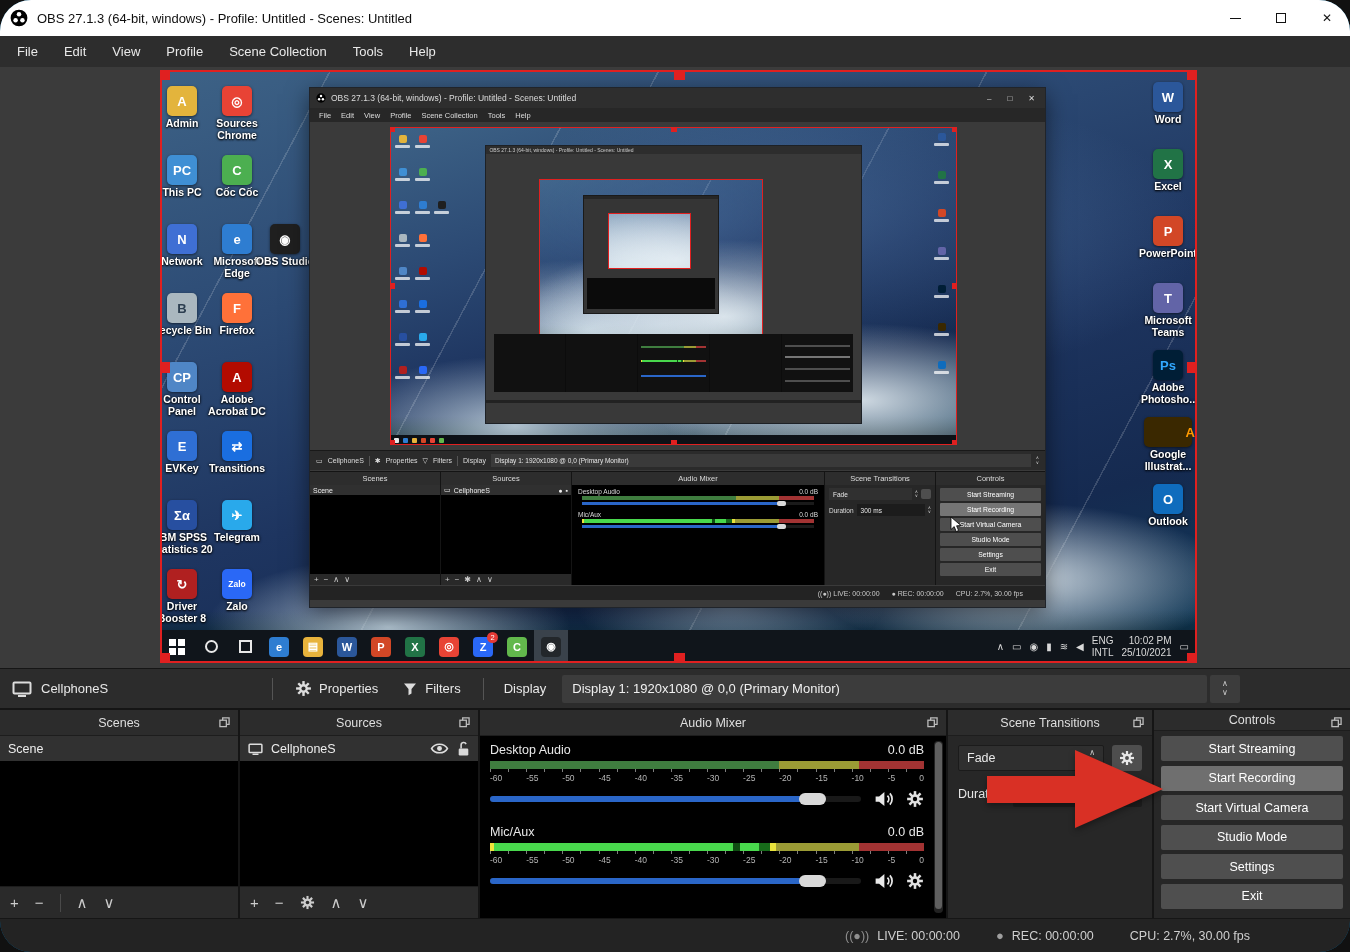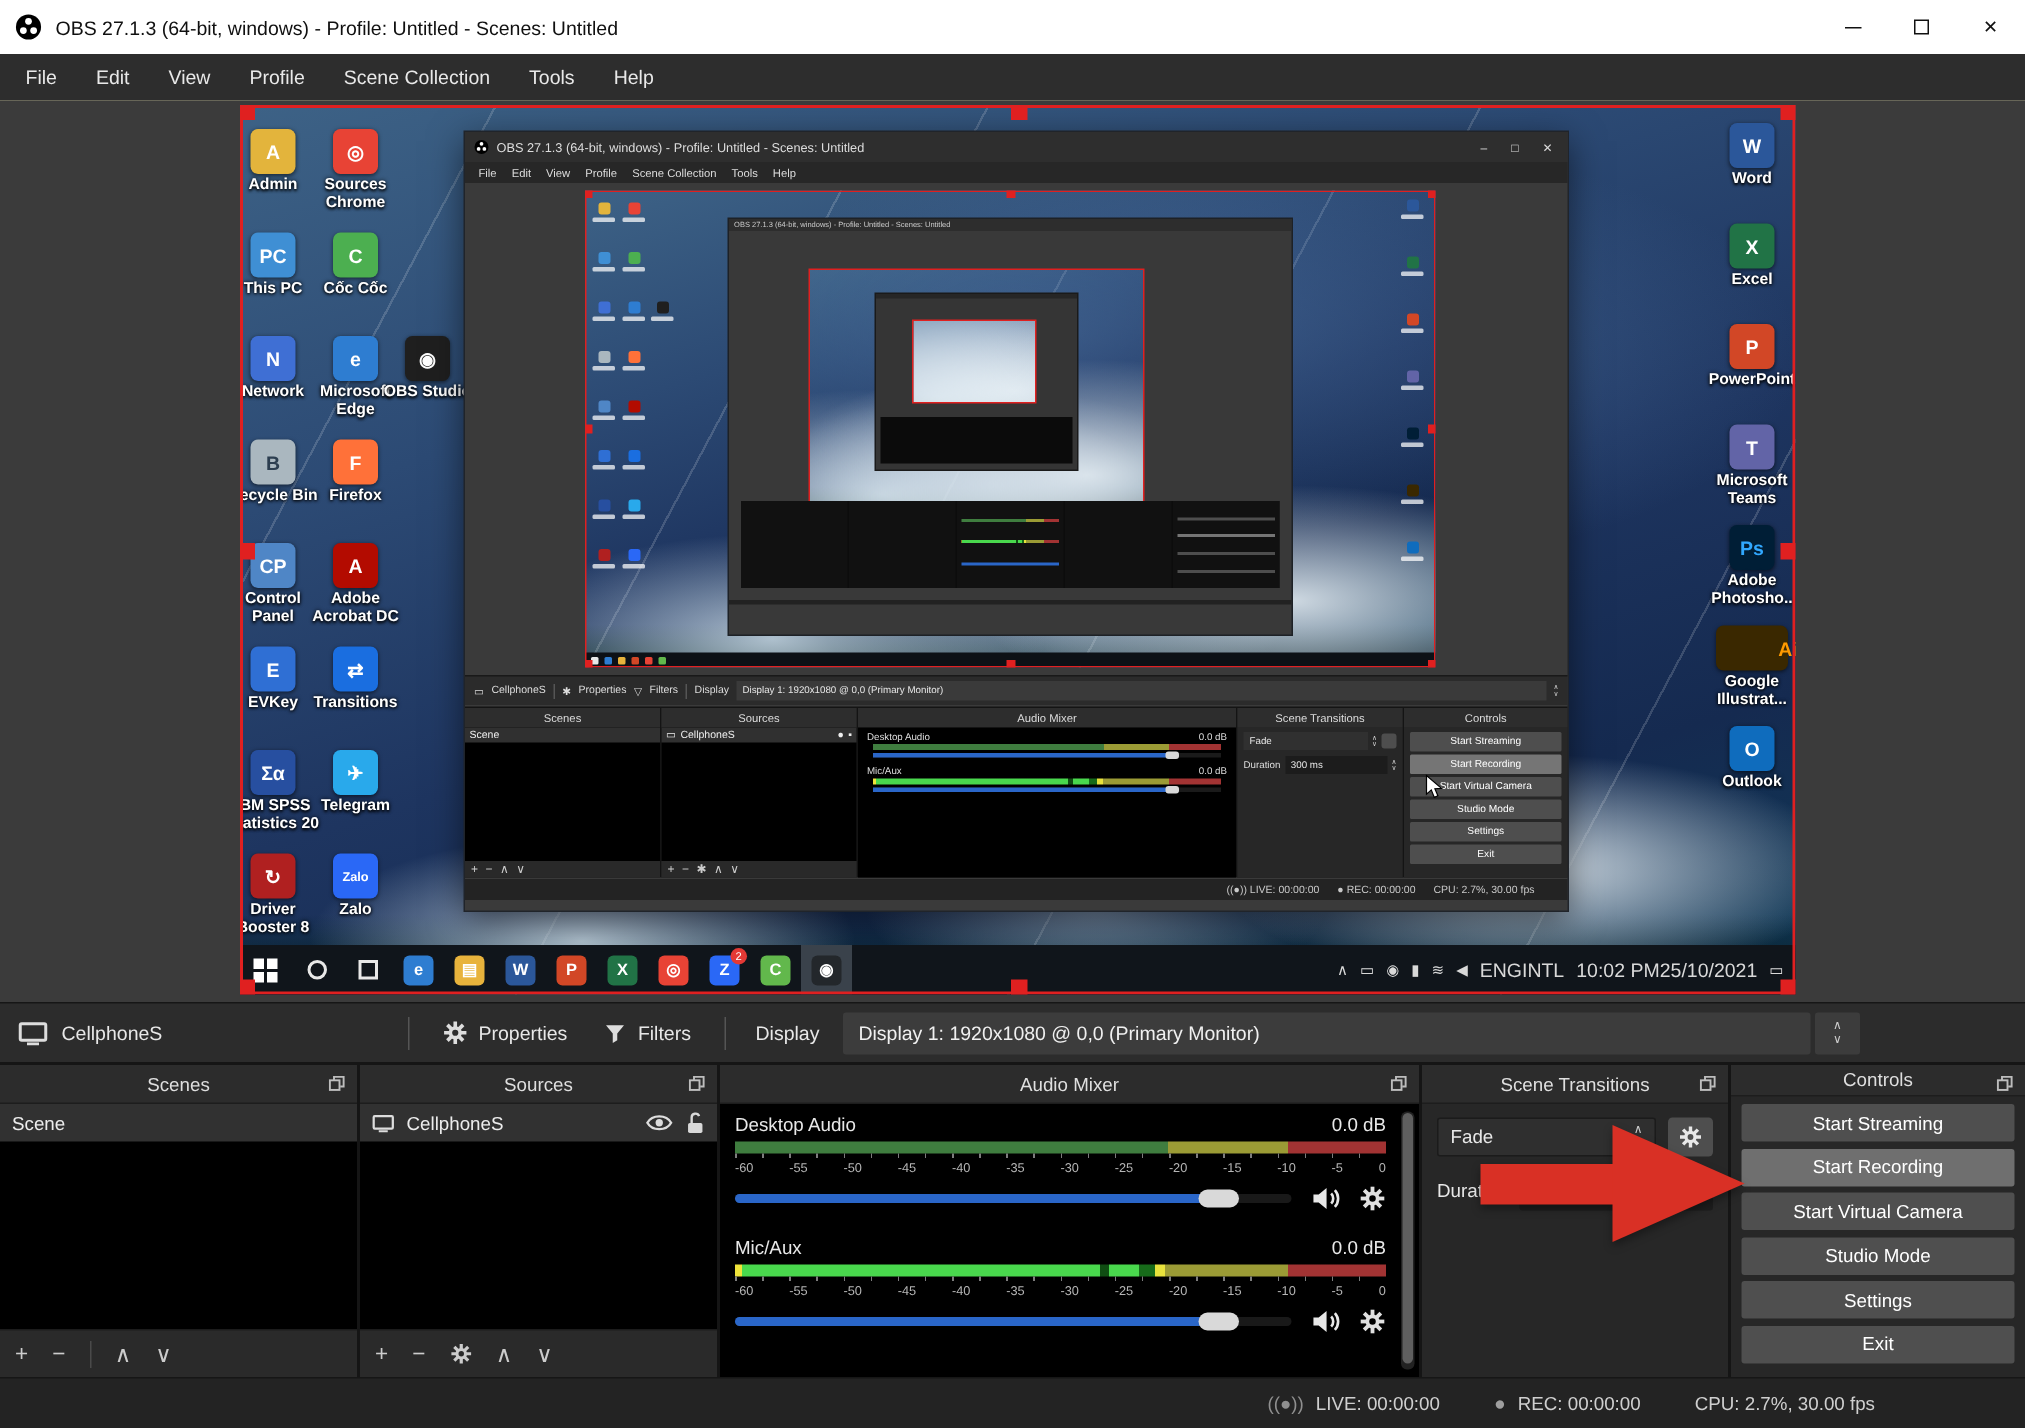--- a/index.html
+++ b/index.html
@@ -1,18 +1,18 @@
 <!DOCTYPE html>
 <html><head>
 <meta charset="utf-8">
 <style>
   html,body{margin:0;padding:0;background:#111;}
   *{box-sizing:border-box;}
-  .app{position:relative;width:1350px;height:952px;background:#fef9c3;
-       font-family:"Liberation Sans",sans-serif;overflow:hidden;
+  .app{position:relative;width:1350px;height:952px;background:#0369a1;
+       font-family:"Liberation Sans",sans-serif;overflow:hidden;border-radius:31px;
        --red:#e02020;--annred:#d93025;--blue:#2a66c8;}
 
   
   .titlebar{position:absolute;left:0;top:0;width:100%;height:36px;background:#ffffff;
             display:flex;align-items:center;padding-left:10px;}
   .titlebar .tlogo{width:18px;height:18px;margin-right:9px;}
   .titlebar .ttext{font-size:13px;color:#101010;}
   .wincaps{position:absolute;right:0;top:0;height:36px;display:flex;}
   .wincap{width:46px;height:36px;display:flex;align-items:center;justify-content:center;color:#111;font-size:12px;}
   .wincap .minbar{width:11px;height:1px;background:#111;display:block;}
@@ -59,21 +59,21 @@
   .winlogo{width:16px;height:16px;background:
       linear-gradient(#fff,#fff) 0 0/7px 7px no-repeat,
       linear-gradient(#fff,#fff) 9px 0/7px 7px no-repeat,
       linear-gradient(#fff,#fff) 0 9px/7px 7px no-repeat,
       linear-gradient(#fff,#fff) 9px 9px/7px 7px no-repeat;}
   .searchring{width:13px;height:13px;border:2px solid #e8e8e8;border-radius:50%;}
   .taskview{width:13px;height:13px;border:2px solid #e8e8e8;}
   .tbadge{position:absolute;right:2px;top:2px;width:11px;height:11px;border-radius:50%;background:#e53935;
           color:#fff;font-size:7.5px;display:flex;align-items:center;justify-content:center;}
   .tray{margin-left:auto;display:flex;align-items:center;gap:8px;color:#d9d9d9;font-size:10px;padding-right:8px;}
-  .tray .two{display:flex;flex-direction:row;line-height:1.2;font-size:13px;text-align:left;}
+  .tray .two{display:flex;flex-direction:column;line-height:1.2;font-size:10px;text-align:left;}
   .tray .two.right{text-align:right;}
 
   
   .obs1{position:absolute;left:150px;top:18px;width:735px;height:519px;background:#3a3a3a;z-index:20;
         box-shadow:0 0 0 1px #20242a,0 6px 22px rgba(0,0,0,.55);}
   .obs1-title{height:20px;background:#2e2e2e;display:flex;align-items:center;color:#ddd;font-size:8.5px;padding:0 6px;}
   .obs1-title .tlogo{width:10px;height:10px;margin-right:5px;}
   .obs1-caps{margin-left:auto;display:flex;gap:16px;font-size:8px;color:#ddd;padding-right:4px;}
   .obs1-menu{height:14px;background:#272727;display:flex;align-items:center;color:#ddd;font-size:7.5px;padding-left:4px;}
   .obs1-menu span{padding:0 5px;}

